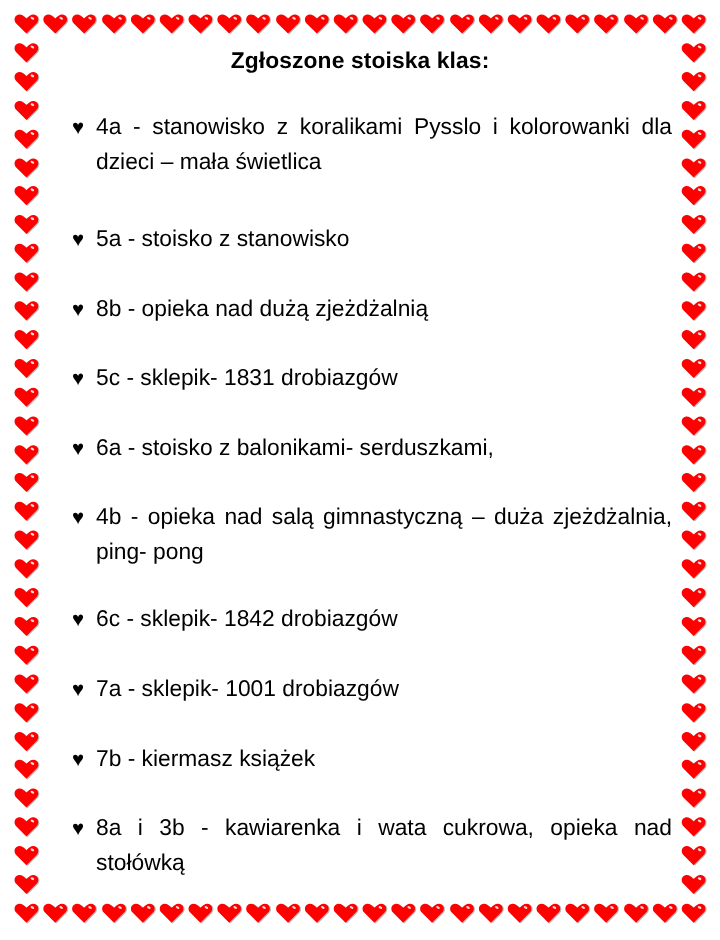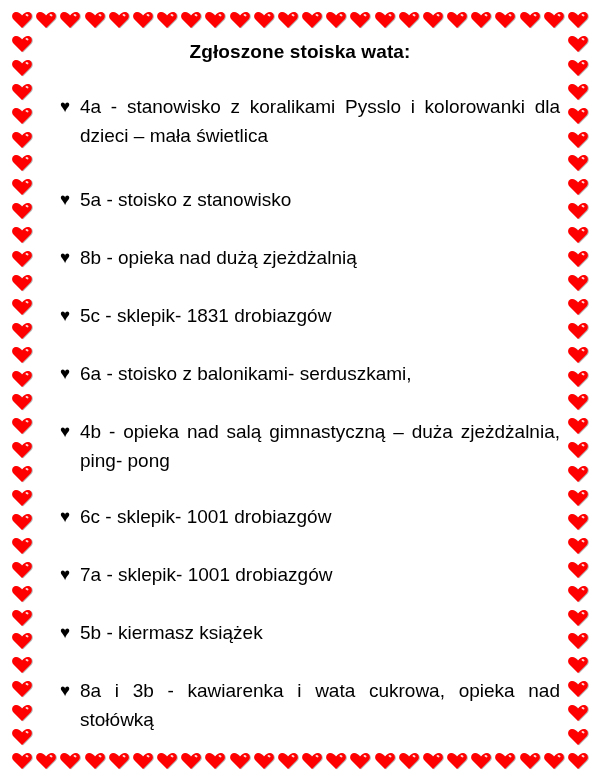--- a/index.html
+++ b/index.html
@@ -787,21 +787,21 @@
     </span>
     <span class="heart" style="left: 568px; top: 728.097px;">
       <svg viewBox="0 0 20 18">
         <path d="M11 17.5 L2.5 9 C0 6.5 1 2 4.8 1.6 C7.2 1.4 9 3 11 5 C13 3 14.8 1.4 17.2 1.6 C21 2 22 6.5 19.5 9 Z" fill="#bbbbbb"></path>
         <path d="M10 17 L1.5 8.5 C-1 6 0 1.5 3.8 1.1 C6.2 0.9 8 2.5 10 4.5 C12 2.5 13.8 0.9 16.2 1.1 C20 1.5 21 6 18.5 8.5 Z" fill="#ff0000"></path>
         <ellipse cx="15" cy="4.2" rx="1.6" ry="1" fill="#ffffff" opacity="0.85" transform="rotate(30 15 4.2)"></ellipse>
       </svg>
     </span>
   </div>
 
-<div class="title">Zgłoszone stoiska wata:</div>
+<div class="title">Zgłoszone stoiska klas:</div>
 
 <div class="list">
   <div class="item" style="top:0px">
     <span class="bullet">♥</span>
     <span class="text">4a - stanowisko z koralikami Pysslo i  kolorowanki dla dzieci – mała świetlica</span>
   </div>
   <div class="item" style="top:93px">
     <span class="bullet">♥</span>
     <span class="text">5a - stoisko z stanowisko</span>
   </div>
@@ -816,27 +816,27 @@
   <div class="item" style="top:267px">
     <span class="bullet">♥</span>
     <span class="text">6a - stoisko z balonikami- serduszkami,</span>
   </div>
   <div class="item" style="top:325px">
     <span class="bullet">♥</span>
     <span class="text">4b - opieka nad salą gimnastyczną – duża zjeżdżalnia, ping- pong</span>
   </div>
   <div class="item" style="top:410px">
     <span class="bullet">♥</span>
-    <span class="text">6c - sklepik- 1001 drobiazgów</span>
+    <span class="text">6c - sklepik- 1842 drobiazgów</span>
   </div>
   <div class="item" style="top:468px">
     <span class="bullet">♥</span>
     <span class="text">7a - sklepik- 1001 drobiazgów</span>
   </div>
   <div class="item" style="top:526px">
     <span class="bullet">♥</span>
-    <span class="text">5b - kiermasz książek</span>
+    <span class="text">7b - kiermasz książek</span>
   </div>
   <div class="item" style="top:584px">
     <span class="bullet">♥</span>
     <span class="text">8a i 3b - kawiarenka i wata cukrowa, opieka nad stołówką</span>
   </div>
 </div>
 
 </body></html>

